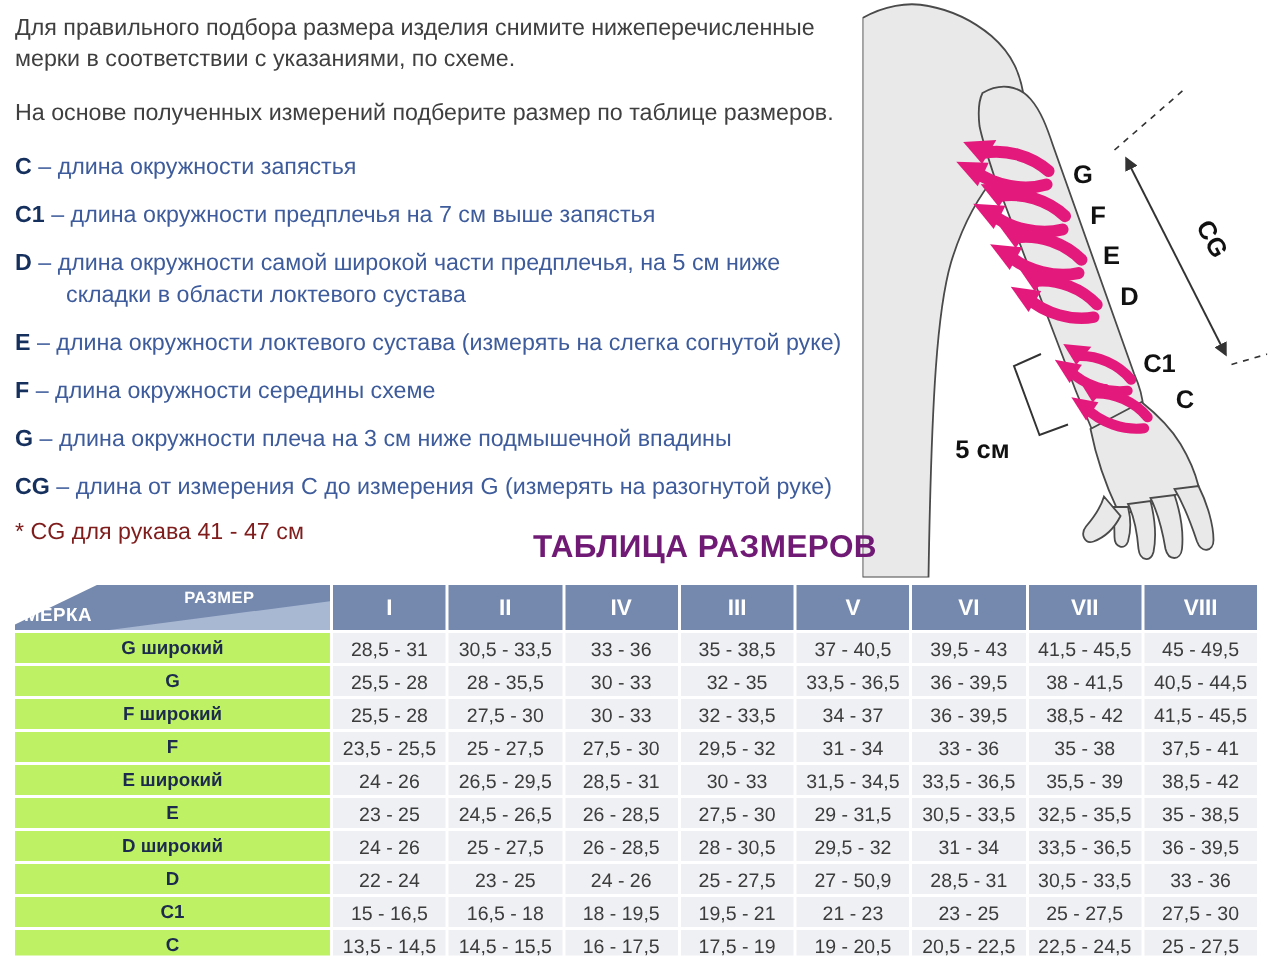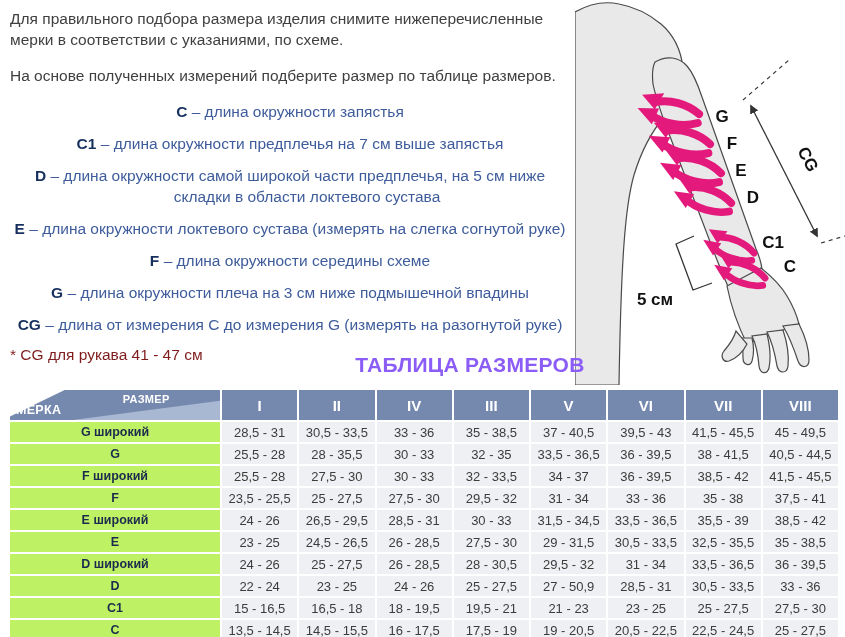--- a/index.html
+++ b/index.html
@@ -7,39 +7,39 @@
   body {
     width:845px; height:637px; position:relative; overflow:hidden;
     font-family:"Liberation Sans","DejaVu Sans",sans-serif;
     -webkit-font-smoothing:antialiased;
   }
 
   
   .instructions { position:absolute; left:10px; top:8px; width:560px; }
   .para { font-size:15.5px; line-height:21px; color:#3f3f3f; margin-bottom:15px; }
   .def  { font-size:15.5px; line-height:21px; margin-bottom:11px;
-          padding-left:34px; text-indent:-34px;text-align:center; }
+          padding-left:34px; text-indent:-34px; }
   .def .key  { font-weight:bold; color:#16305e; }
   .def .desc { color:#3e5c9b; }
   .note { font-size:15.5px; color:#7f1d1d; margin-top:6px; }
 
   
   .figure { position:absolute; left:575px; top:0; width:270px; height:385px; }
   .figure svg { display:block; }
   .body-shape { fill:#e9e9e9; stroke:#4a4a4a; stroke-width:1.2; }
   .band-arc { stroke:#e31a7c; fill:none; stroke-width:8; stroke-linecap:round; }
   .band-tip { fill:#e31a7c; }
   .fig-label { font-size:17px; font-weight:bold; fill:#111; }
   .measure-line { stroke:#333; stroke-width:1.3; fill:none; }
   .dash { stroke:#333; stroke-width:1.1; stroke-dasharray:4 4; fill:none; }
 
   
   .table-title {
     position:absolute; top:353px; left:0; width:845px; text-align:center;
-    padding-left:95px; font-size:21px; font-weight:bold; color:#8b5cf6;
+    padding-left:95px; font-size:21px; font-weight:bold; color:#701a75;
     letter-spacing:.3px;
   }
 
   
   .size-table {
     position:absolute; left:10px; top:390px; width:828px;
     display:grid; grid-template-columns:210px repeat(8,1fr);
     gap:2px; background:#fff;
   }
   .size-table > div { display:flex; align-items:center; justify-content:center; }

